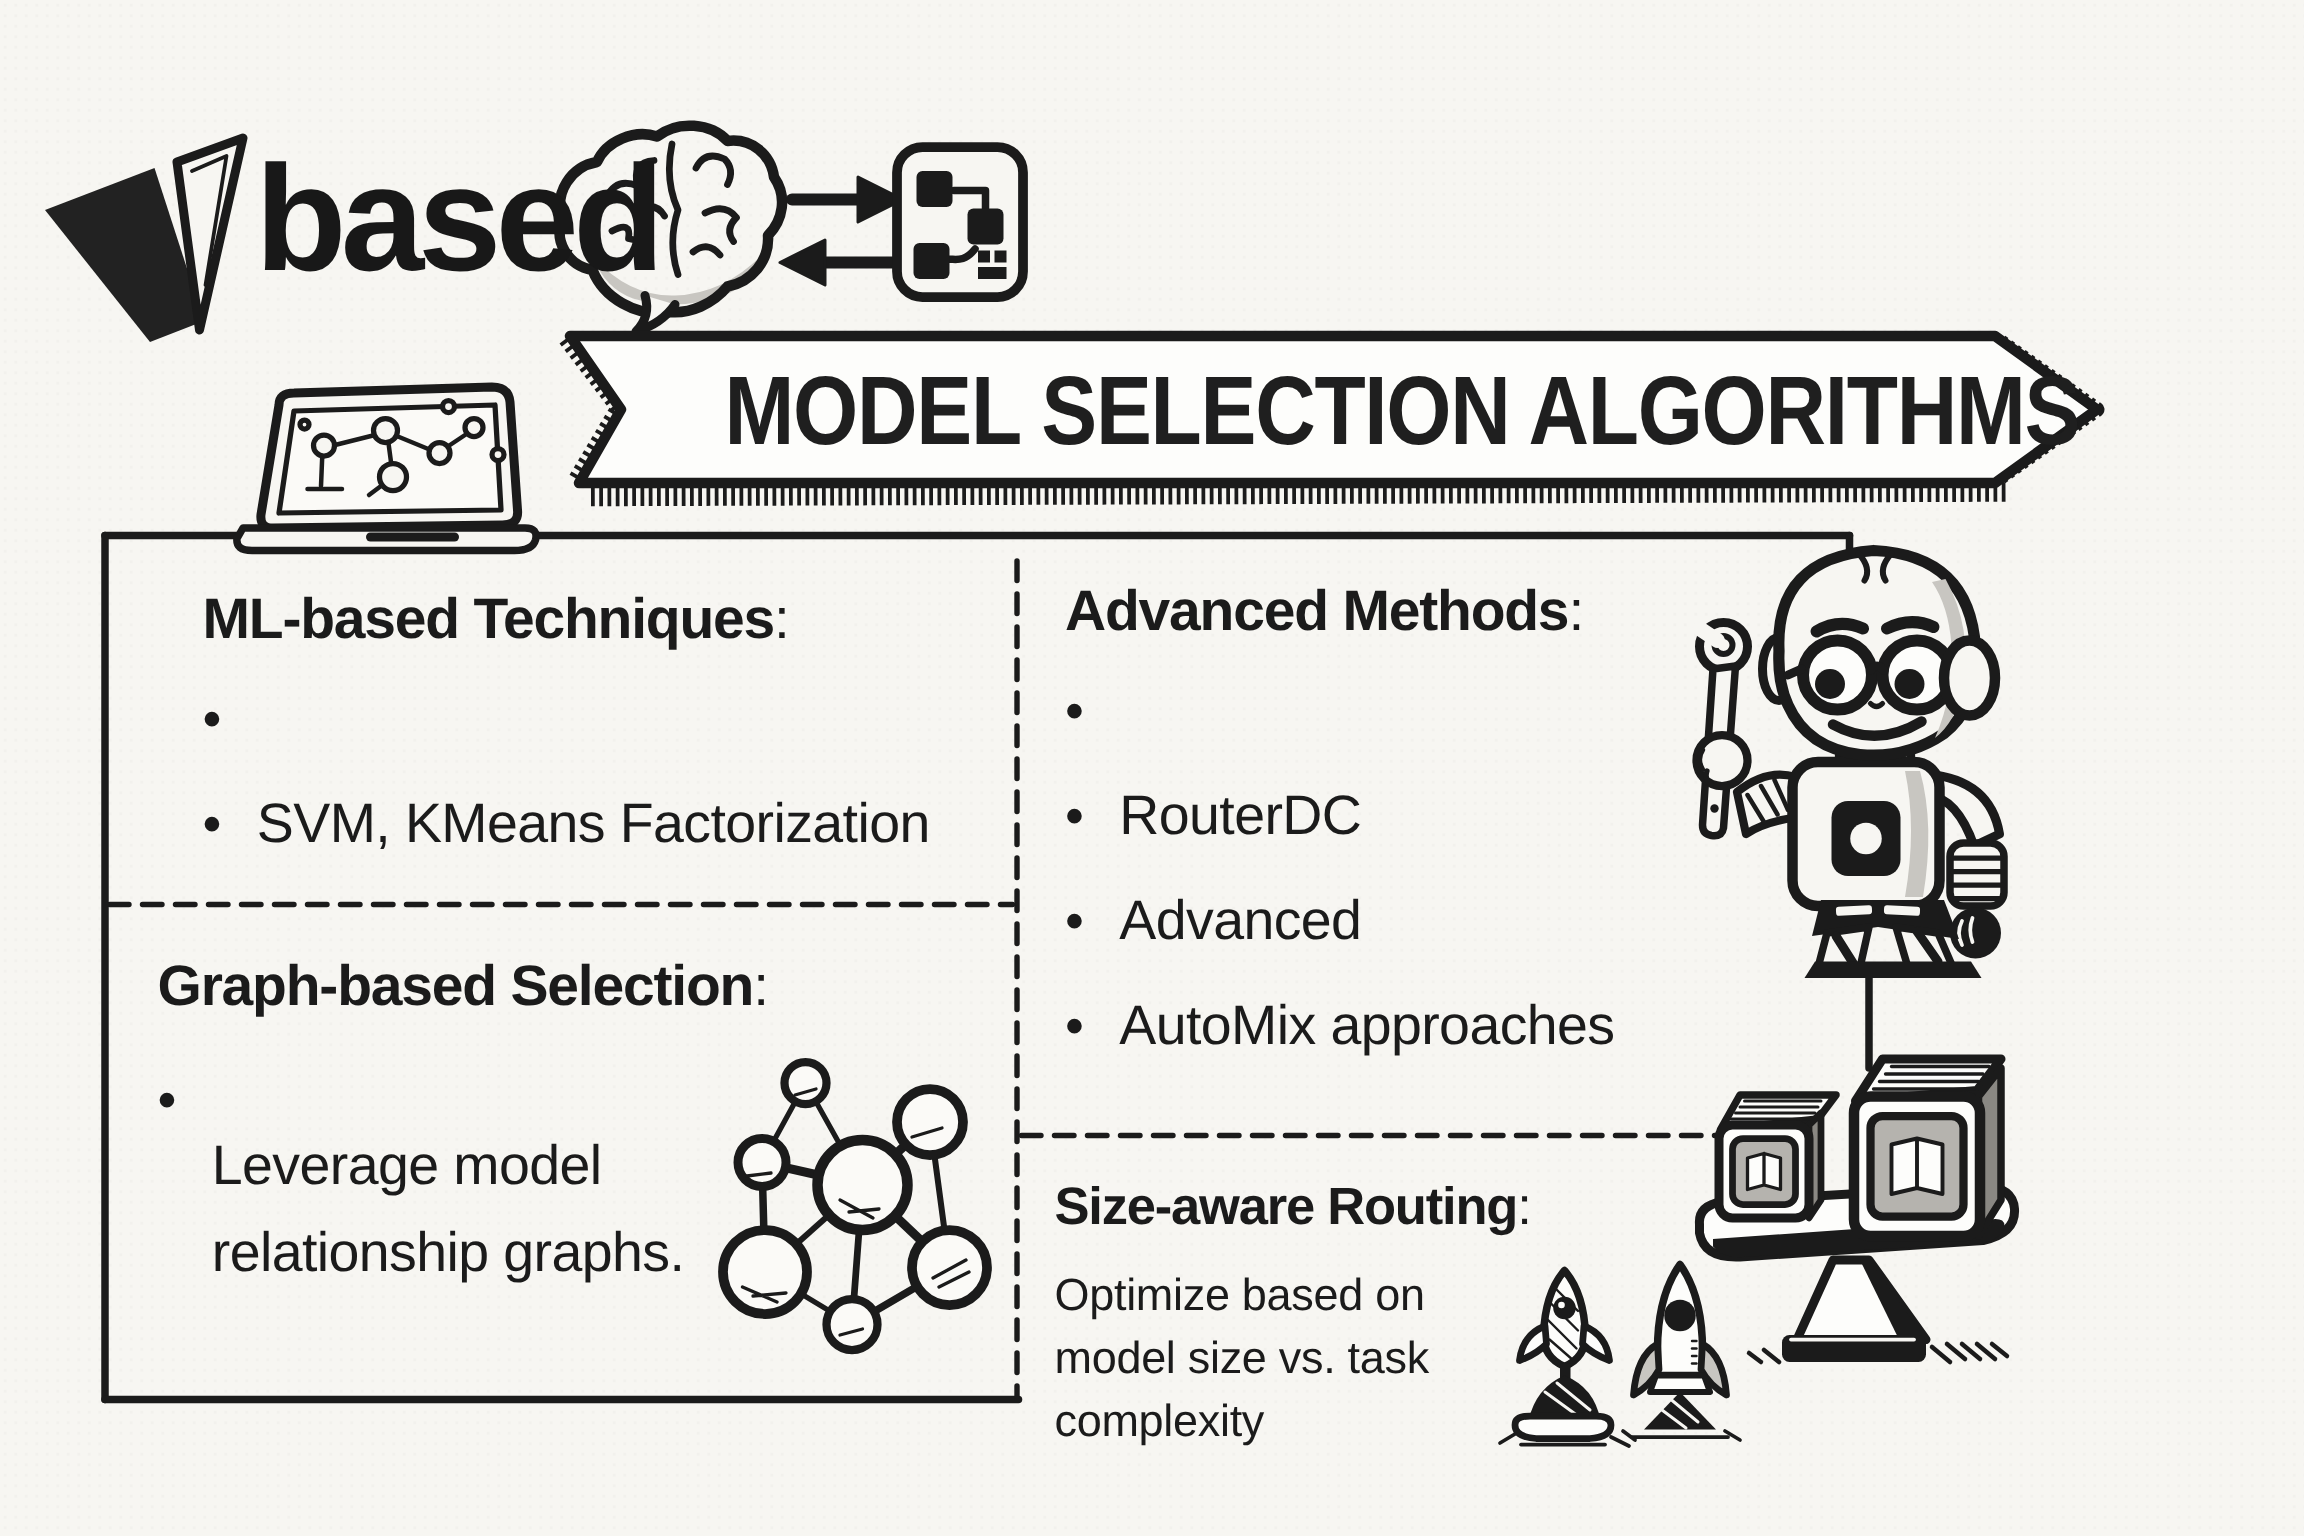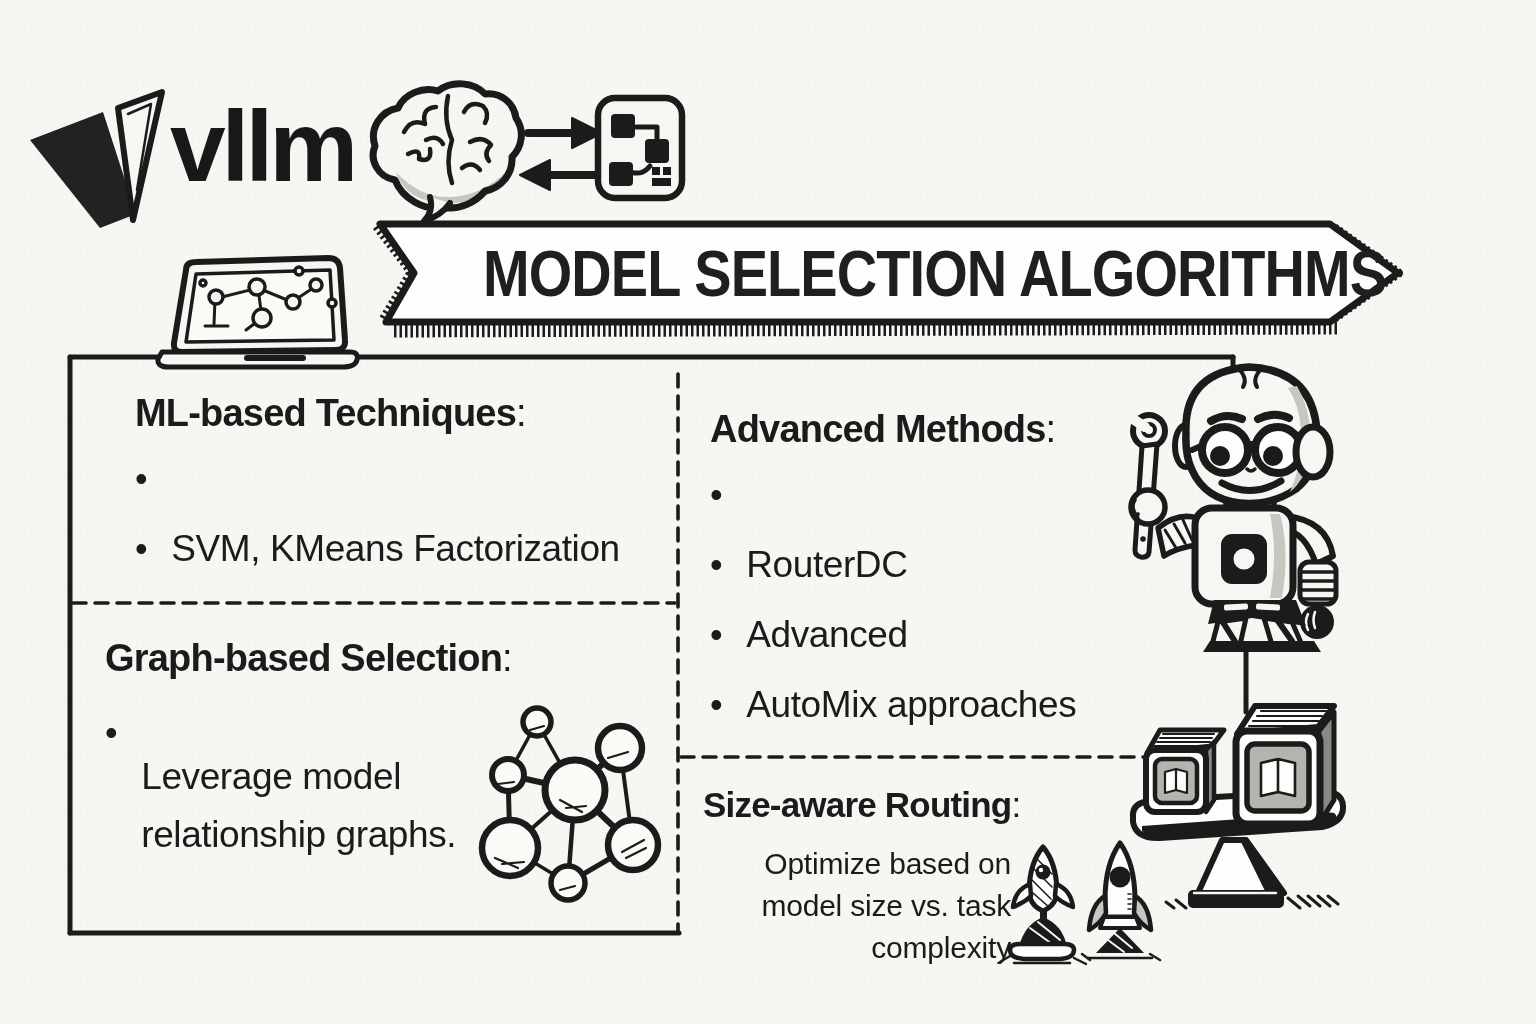--- a/index.html
+++ b/index.html
@@ -315,21 +315,21 @@
     <path d="M1120,928 L1144,953 L1096,953 Z" fill="#1b1b1b"></path>
     <path d="M1108,940 L1124,952 M1114,933 L1132,948" stroke="#f7f6f2" stroke-width="2"></path>
     <g stroke="#1b1b1b" stroke-width="2.5">
       <line x1="1088" y1="958" x2="1152" y2="958"></line>
           <line x1="1082" y1="954" x2="1090" y2="960"></line>
       <line x1="1150" y1="954" x2="1160" y2="960"></line>
     </g>
   </g>
 </svg>
 
-<div class="wordmark">vllm</div>
+<div class="wordmark">based</div>
 
 <div class="banner-title">MODEL SELECTION ALGORITHMS</div>
 
 <div class="sec" style="left:105px; top:391px;margin-left:30px;">
   <h2><span class="t">ML-based Techniques</span><span class="c">:</span></h2>
   <div class="rows">
     <div class="row">
       <span class="dot">•</span>
     </div>
     <div class="row">
@@ -342,39 +342,39 @@
 <div class="sec" style="left:105px; top:636px;">
   <h2><span class="t">Graph-based Selection</span><span class="c">:</span></h2>
   <div class="rows" style="margin-top:24px;">
     <div class="row tall">
       <span class="dot">•</span>
       <span class="wrap">Leverage model relationship graphs.</span>
     </div>
   </div>
 </div>
 
-<div class="sec" style="left:710px; top:407px;">
+<div class="sec" style="left:710px; top:386px;">
   <h2><span class="t">Advanced Methods</span><span class="c">:</span></h2>
   <div class="rows">
     <div class="row">
       <span class="dot">•</span>
     </div>
     <div class="row">
       <span class="dot">•</span>
       <span>RouterDC</span>
     </div>
     <div class="row">
       <span class="dot">•</span>
       <span>Advanced</span>
     </div>
     <div class="row">
       <span class="dot">•</span>
       <span>AutoMix approaches</span>
     </div>
   </div>
 </div>
 
-<div class="sec sec-size" style="left:703px; top:783px;text-align:right;">
+<div class="sec sec-size" style="left:703px; top:783px;">
   <h2><span class="t">Size-aware Routing</span><span class="c">:</span></h2>
   <p class="body">Optimize based on model size vs. task complexity</p>
 </div>
 
 </div>
 
 </body></html>

